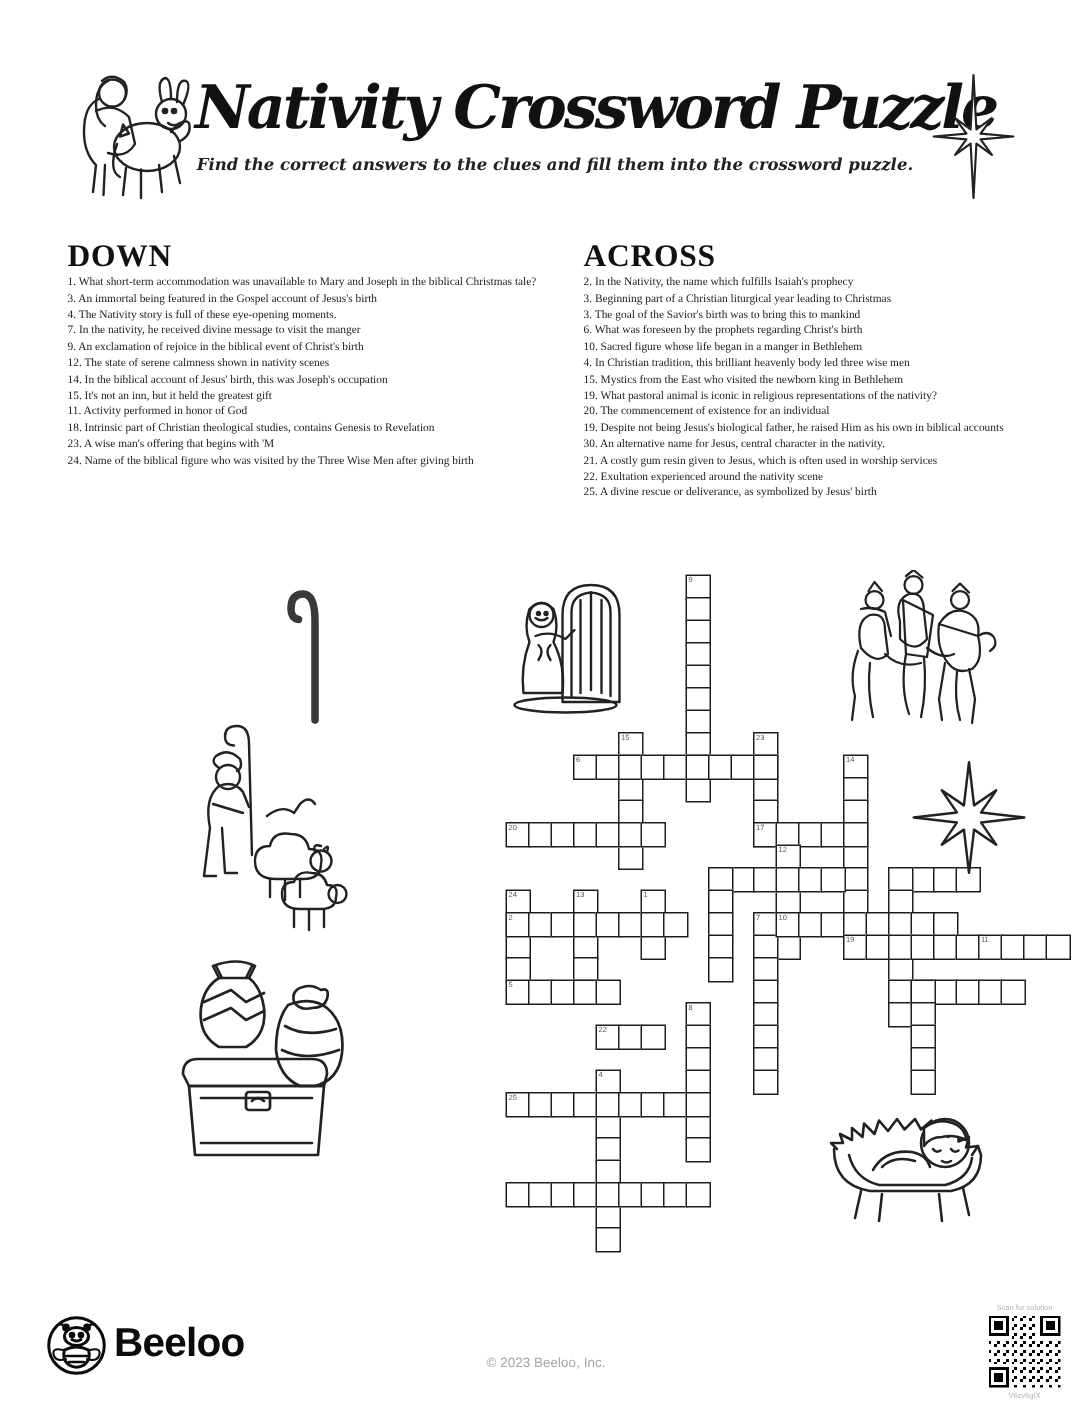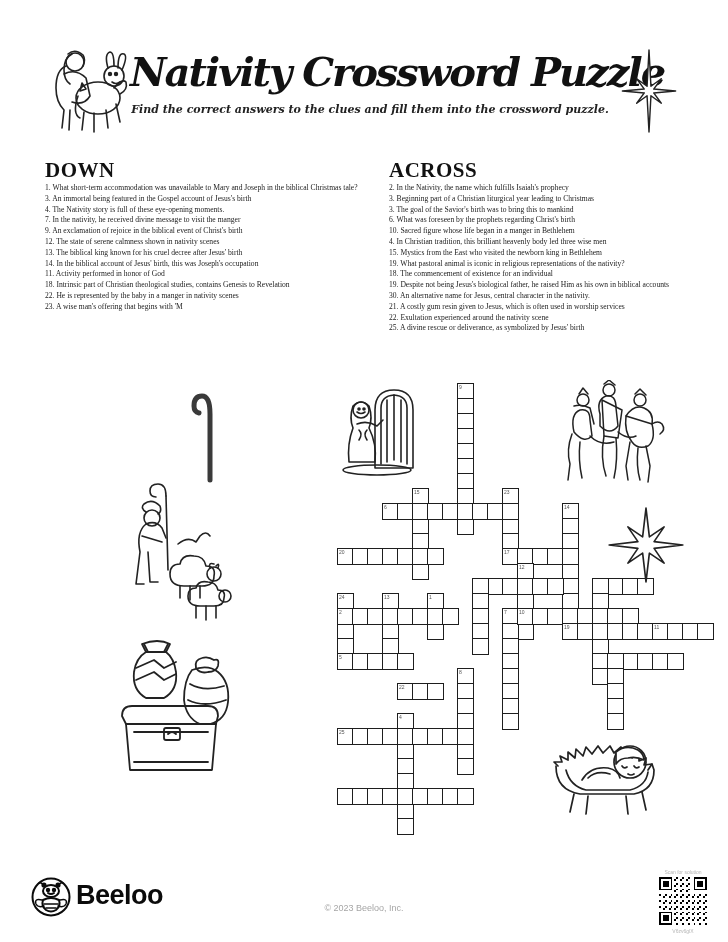--- a/index.html
+++ b/index.html
@@ -72,38 +72,38 @@
   </div>
 
   <div id="down-head" class="clue-head">DOWN</div>
   <ul id="down-list" class="clue-list">
       <li>1. What short-term accommodation was unavailable to Mary and Joseph in the biblical Christmas tale?</li>
       <li>3. An immortal being featured in the Gospel account of Jesus's birth</li>
       <li>4. The Nativity story is full of these eye-opening moments.</li>
       <li>7. In the nativity, he received divine message to visit the manger</li>
       <li>9. An exclamation of rejoice in the biblical event of Christ's birth</li>
       <li>12. The state of serene calmness shown in nativity scenes</li>
-      <li>13. The biblical king known for his cruel decree after Jesus' birth</li>
       <li>14. In the biblical account of Jesus' birth, this was Joseph's occupation</li>
+      <li>15. It's not an inn, but it held the greatest gift</li>
       <li>11. Activity performed in honor of God</li>
       <li>18. Intrinsic part of Christian theological studies, contains Genesis to Revelation</li>
-      <li>22. He is represented by the baby in a manger in nativity scenes</li>
       <li>23. A wise man's offering that begins with 'M</li>
+      <li>24. Name of the biblical figure who was visited by the Three Wise Men after giving birth</li>
     </ul>
   <div id="across-head" class="clue-head">ACROSS</div>
   <ul id="across-list" class="clue-list">
       <li>2. In the Nativity, the name which fulfills Isaiah's prophecy</li>
       <li>3. Beginning part of a Christian liturgical year leading to Christmas</li>
       <li>3. The goal of the Savior's birth was to bring this to mankind</li>
       <li>6. What was foreseen by the prophets regarding Christ's birth</li>
       <li>10. Sacred figure whose life began in a manger in Bethlehem</li>
       <li>4. In Christian tradition, this brilliant heavenly body led three wise men</li>
       <li>15. Mystics from the East who visited the newborn king in Bethlehem</li>
       <li>19. What pastoral animal is iconic in religious representations of the nativity?</li>
-      <li>18. The commencement of existence for an individual</li>
+      <li>20. The commencement of existence for an individual</li>
       <li>19. Despite not being Jesus's biological father, he raised Him as his own in biblical accounts</li>
       <li>30. An alternative name for Jesus, central character in the nativity.</li>
       <li>21. A costly gum resin given to Jesus, which is often used in worship services</li>
       <li>22. Exultation experienced around the nativity scene</li>
       <li>25. A divine rescue or deliverance, as symbolized by Jesus' birth</li>
     </ul>
 
   <div id="grid">
       <div class="cell" style="left: 457px; top: 383px;"></div>
       <div class="cellnum" style="left: 459px; top: 384.5px;">9</div>

